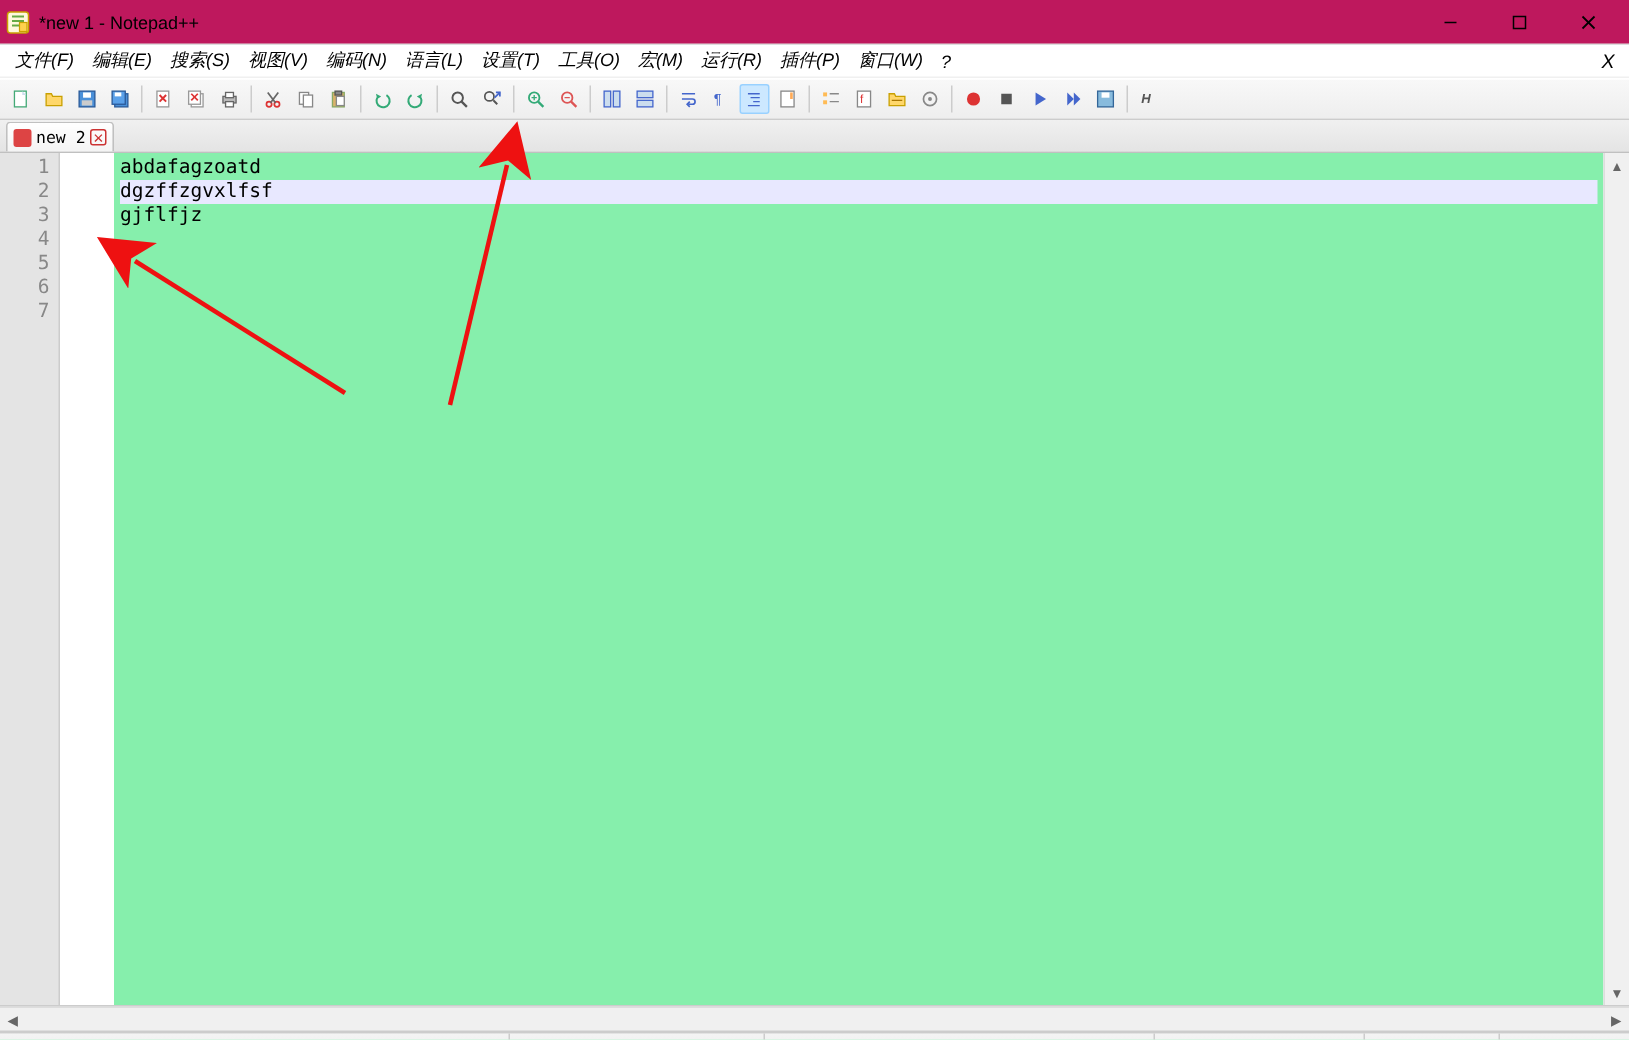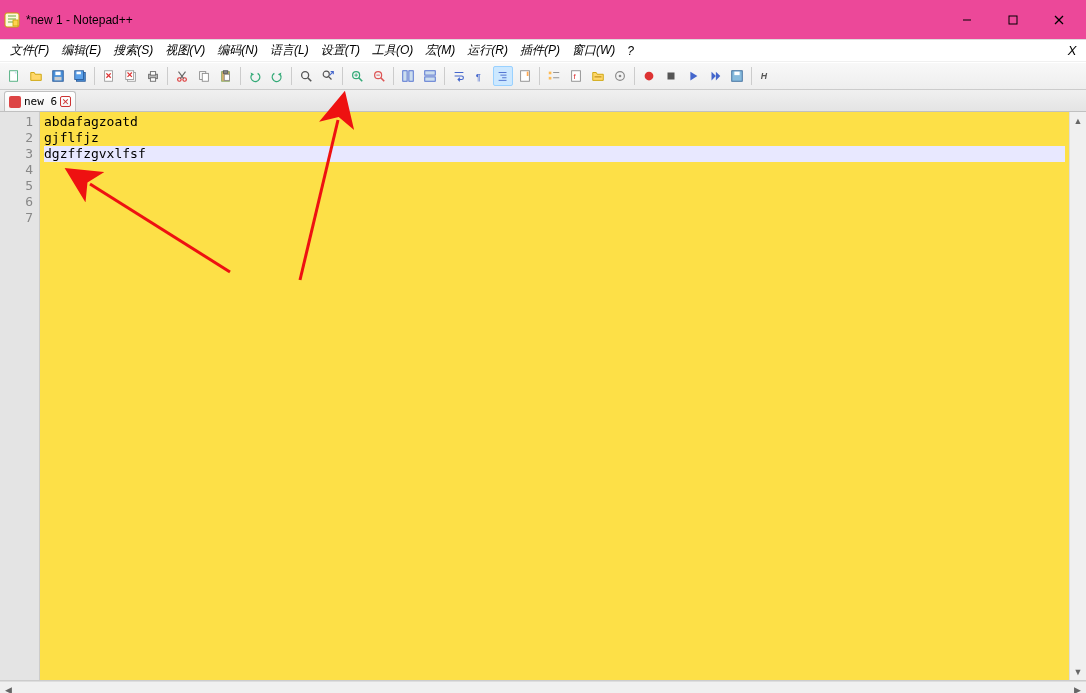--- a/index.html
+++ b/index.html
@@ -1,19 +1,19 @@
 <!DOCTYPE html>
 <html><head>
 <meta charset="utf-8">
 <style>
 * { margin: 0; padding: 0; box-sizing: border-box; }
 body { font-family: "Microsoft YaHei", "Segoe UI", Tahoma, sans-serif; font-size: 12px; background: #fff; overflow: hidden; width: 1086px; height: 693px; }
 
 
-.titlebar { height: 40px; background: #ec4899; border-bottom: 1px solid #ddd; display: flex; align-items: center; padding: 0 4px; justify-content: center; }
+.titlebar { height: 30px; background: #be185d; border-bottom: 1px solid #ddd; display: flex; align-items: center; padding: 0 4px; justify-content: center; }
 .titlebar .app-icon { width: 16px; height: 16px; margin-right: 6px; }
 .titlebar .title { flex: 1; font-size: 12px; color: #000; }
 .titlebar .win-controls { display: flex; }
 .titlebar .win-btn { width: 46px; height: 30px; display: flex; align-items: center; justify-content: center; cursor: pointer; font-size: 14px; }
 
 
 .menubar { height: 22px; background: #fff; display: flex; align-items: center; padding: 0 4px; border-bottom: 1px solid #f0f0f0; font-style: italic; }
 .menubar .menu-item { padding: 2px 6px; cursor: pointer; font-size: 12px; }
 .menubar .extra-close { margin-left: auto; width: 20px; text-align: center; cursor: pointer; font-size: 13px; }
 
@@ -26,21 +26,21 @@
 .tabbar { height: 22px; background: linear-gradient(#f0f0f0, #e4e4e4); display: flex; align-items: flex-end; padding: 0 4px; border-bottom: 1px solid #c0c0c0; }
 .tab { height: 20px; background: linear-gradient(#fff, #f4f4f4); border: 1px solid #c0c0c0; border-bottom: none; border-radius: 3px 3px 0 0; display: flex; align-items: center; padding: 0 4px; gap: 3px; font-size: 11px; cursor: pointer; }
 .tab .tab-icon { width: 12px; height: 12px; background: #d44; border-radius: 2px; display:flex; align-items:center; justify-content:center;}
 .tab .tab-close { width: 11px; height: 11px; border: 1px solid #c33; color: #c33; font-size: 9px; display: flex; align-items: center; justify-content: center; border-radius: 2px; cursor: pointer; }
 .tab .tab-label { font-family: Consolas, monospace; font-size: 11px; }
 
 
 .editor-area { display: flex; height: 569px; position: relative; border-bottom: 1px solid #ccc; }
 .gutter { width: 40px; background: #e4e4e4; color: #888; text-align: right; padding: 2px 6px 2px 2px; font-family: Consolas, monospace; font-size: 13px; line-height: 16px; border-right: 1px solid #ccc; }
 .gutter .ln { height: 16px; }
-.editor { flex: 1; background: #fde047; font-family: Consolas, monospace; font-size: 13px; line-height: 16px; padding: 2px 4px; position: relative; }
+.editor { flex: 1; background: #86efac; font-family: Consolas, monospace; font-size: 13px; line-height: 16px; padding: 2px 4px; position: relative; margin-left: 36px; }
 .editor .line { height: 16px; white-space: pre; }
 .editor .line.current { background: #e8e8ff; }
 .vscroll { width: 17px; background: #f0f0f0; border-left: 1px solid #ddd; position: relative; }
 .vscroll .arrow { position: absolute; width: 100%; height: 17px; display:flex; align-items:center; justify-content:center; font-size:9px; color:#666;}
 .vscroll .arrow.up { top:0; }
 .vscroll .arrow.down { bottom:0; }
 
 
 .hscroll { height: 17px; background: #f0f0f0; border-top: 1px solid #ddd; border-bottom:1px solid #ccc; display:flex; }
 .hscroll .track { flex:1; position:relative; }
@@ -327,39 +327,39 @@
     </div>
 </div>
 
 <div class="tabbar">
   <div class="tab">
     <span class="tab-icon">
         <svg width="8" height="8">
           <rect width="8" height="8" fill="#d44"></rect>
         </svg>
       </span>
-    <span class="tab-label">new 6</span>
+    <span class="tab-label">new 2</span>
     <span class="tab-close">✕</span>
   </div>
 </div>
 
 <div class="editor-area">
   <div class="gutter">
     <div class="ln">1</div>
     <div class="ln">2</div>
     <div class="ln">3</div>
     <div class="ln">4</div>
     <div class="ln">5</div>
     <div class="ln">6</div>
     <div class="ln">7</div>
   </div>
   <div class="editor">
     <div class="line">abdafagzoatd</div>
+    <div class="line current">dgzffzgvxlfsf</div>
     <div class="line">gjflfjz</div>
-    <div class="line current">dgzffzgvxlfsf</div>
     <div class="line"></div>
     <div class="line"></div>
     <div class="line"></div>
     <div class="line"></div>
   </div>
   <div class="vscroll">
     <div class="arrow up">▲</div>
     <div class="arrow down">▼</div>
   </div>
 

